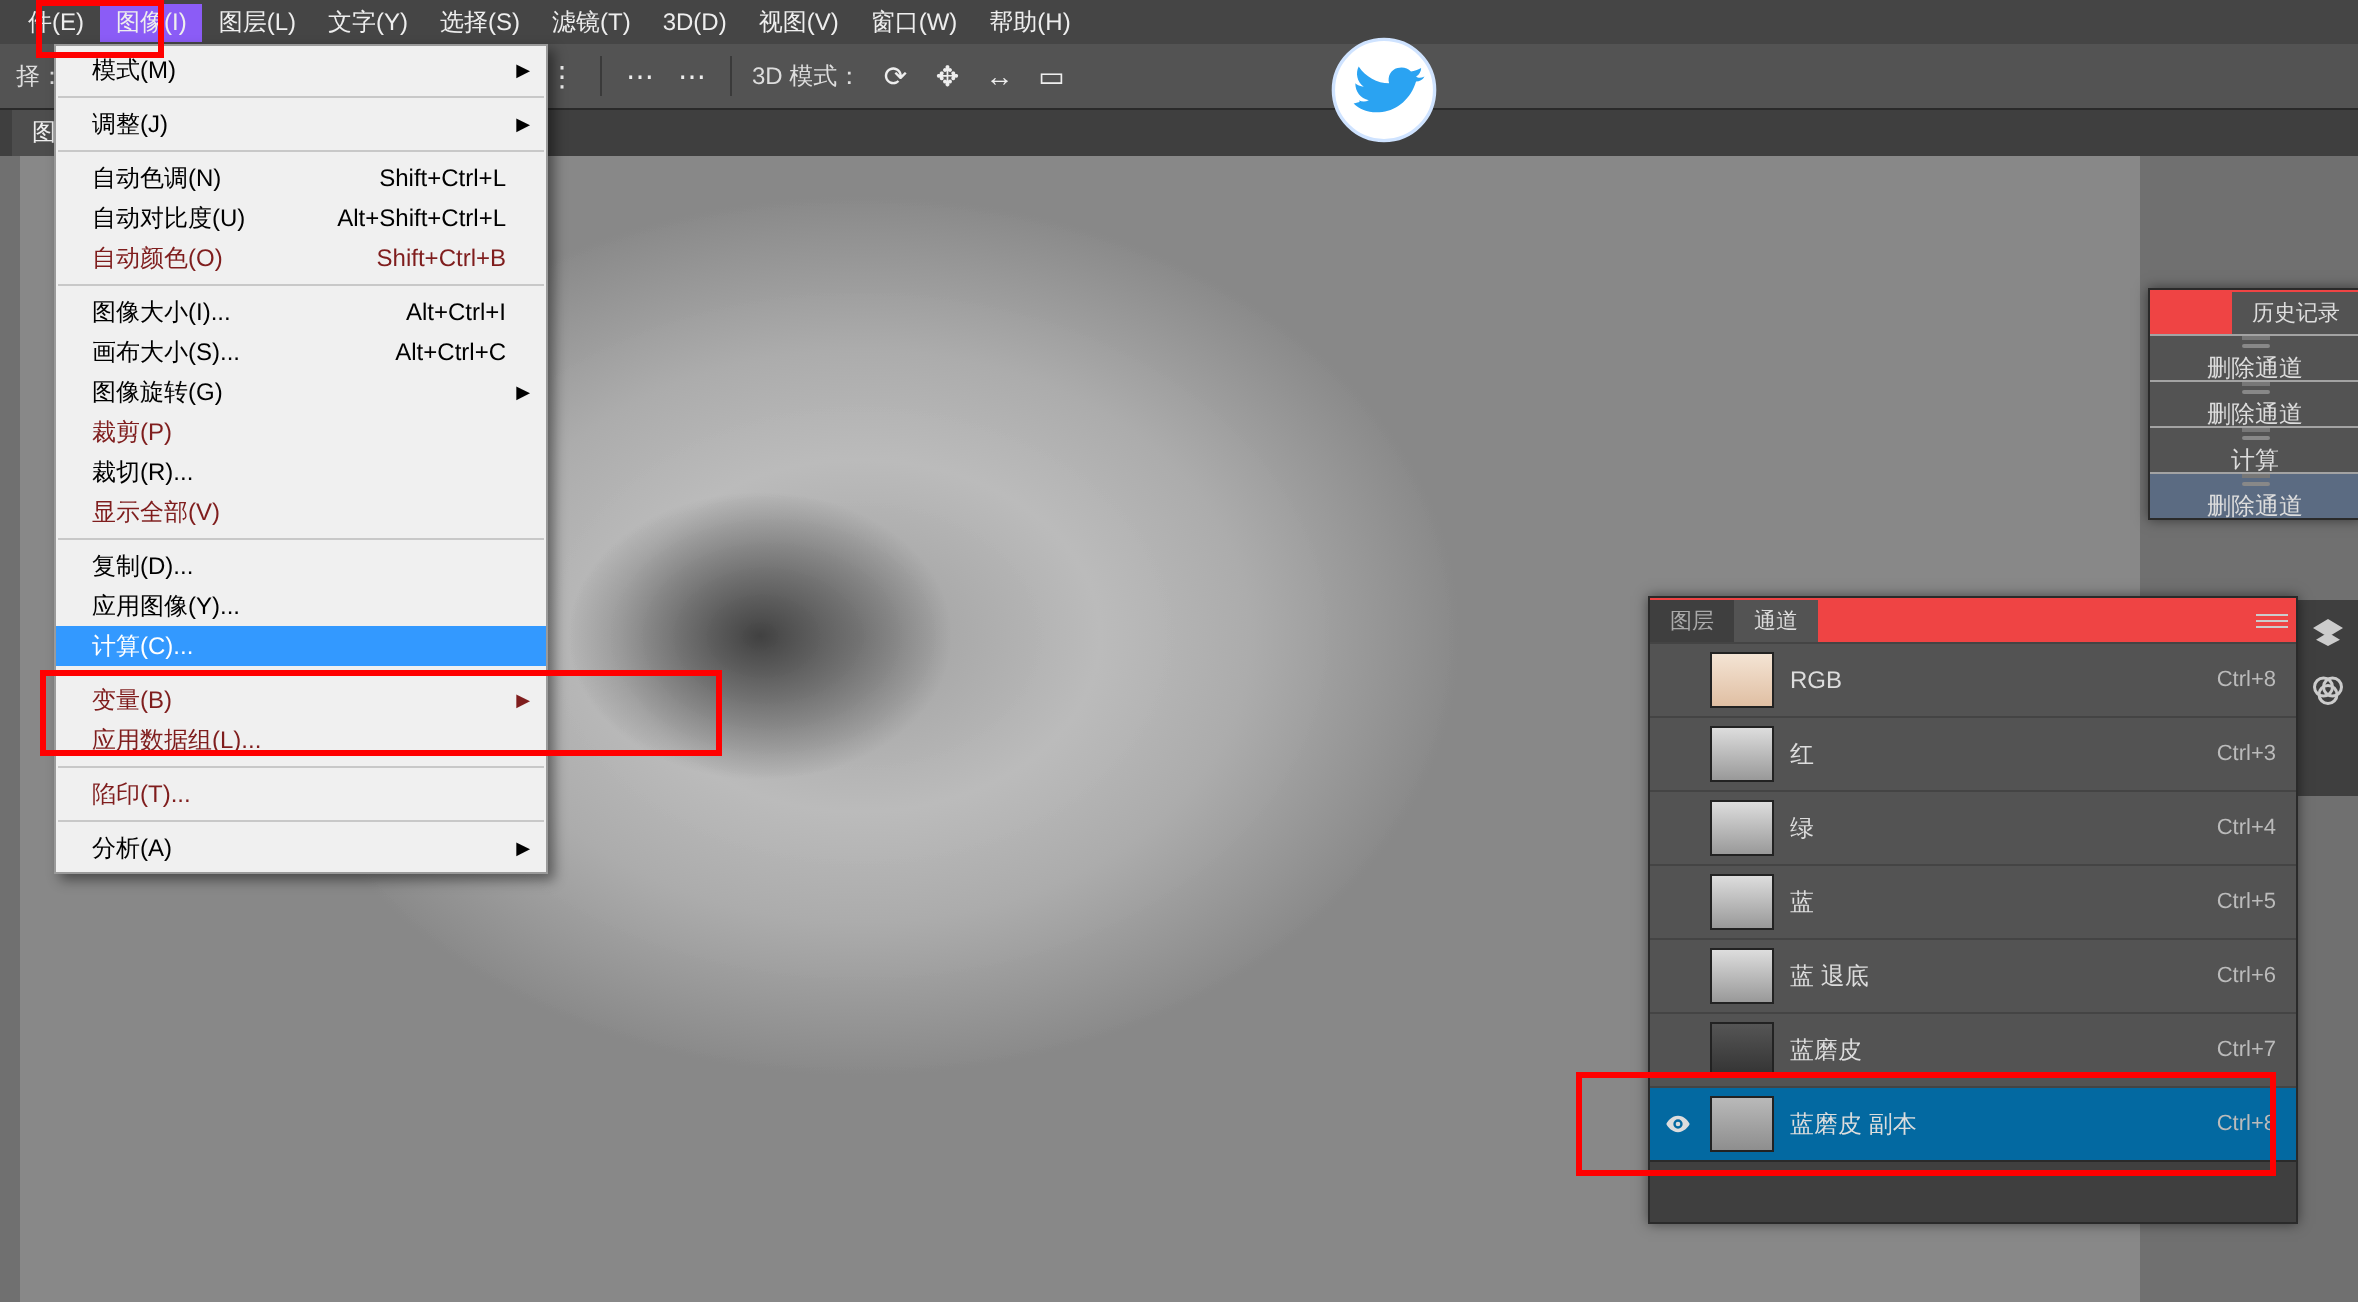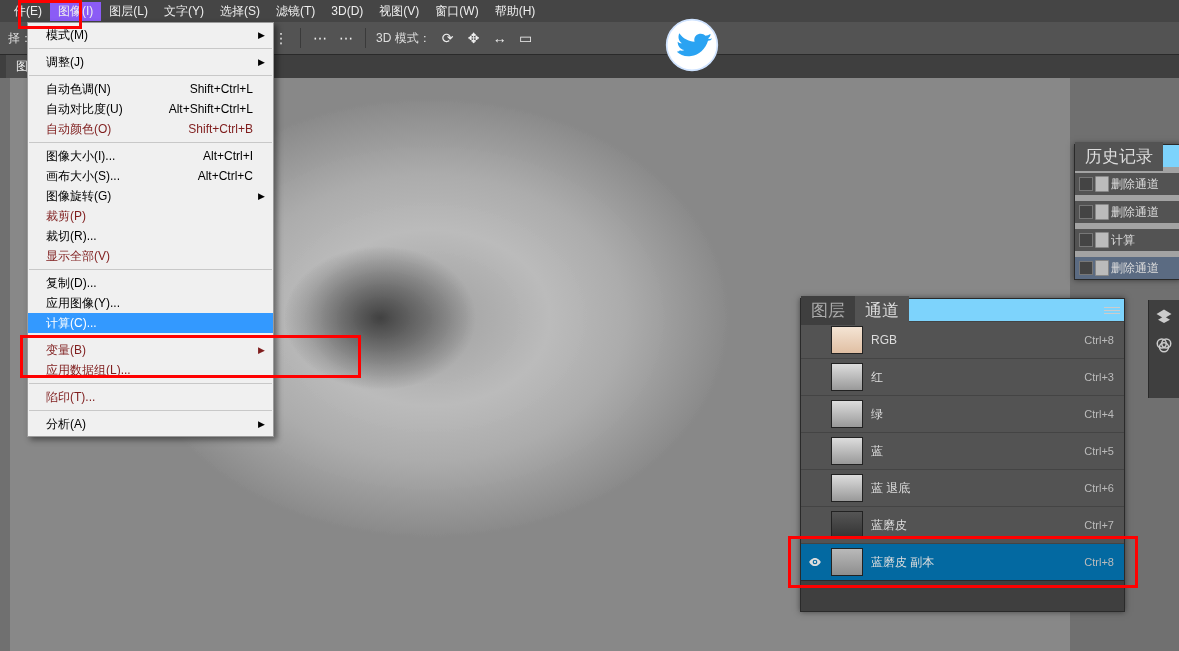--- a/index.html
+++ b/index.html
@@ -141,23 +141,24 @@
     position: absolute;
     background: #535353;
     border: 1px solid #2a2a2a;
     box-shadow: 0 0 6px rgba(0,0,0,.5);
     color: #ddd;
     z-index: 50;
   }
   .panel-header {
     display: flex;
     align-items: center;
-    background: #7dd3fc;
+    background: #ef4444;
     height: 22px;
-    font-size: 17px;
+    font-size: 11px;
+    justify-content: flex-end;
   }
   .panel-tab {
     padding: 3px 10px;
     background: #535353;
   }
   .panel-menu-btn {
     margin-left: auto; margin-right: 4px;
     width: 16px; height: 14px;
     display: flex; flex-direction: column; justify-content: center; gap:2px;
   }
@@ -166,33 +167,34 @@
   .history {
     top: 144px; left: 1074px;
     width: 105px;
   }
   .history .row {
     display: flex;
     align-items: center;
     gap: 2px;
     height: 22px;
     padding: 0 4px;
-    border-top: 6px solid #a3a3a3;
+    border-top: 1px solid #a3a3a3;
+    flex-direction: column;
   }
   .history .row.sel { background: #5b6b82; }
   .history .toggle-box {
     width: 12px; height: 12px; border:1px solid #777; background:#444;
   }
   .history .doc-ico {
     width:12px;height:14px;background:#bbb;border:1px solid #888; border-radius:1px;
   }
 
   
   .channels {
-    top: 298px; left: 800px;
+    top: 298px; left: 824px;
     width: 323px;
   }
   .channels .panel-tab.inactive { background: #3f3f3f; color:#aaa; }
   .ch-row {
     display: flex;
     align-items: center;
     height: 36px;
     border-top: 1px solid #444;
     padding: 0 6px;
     gap: 8px;

